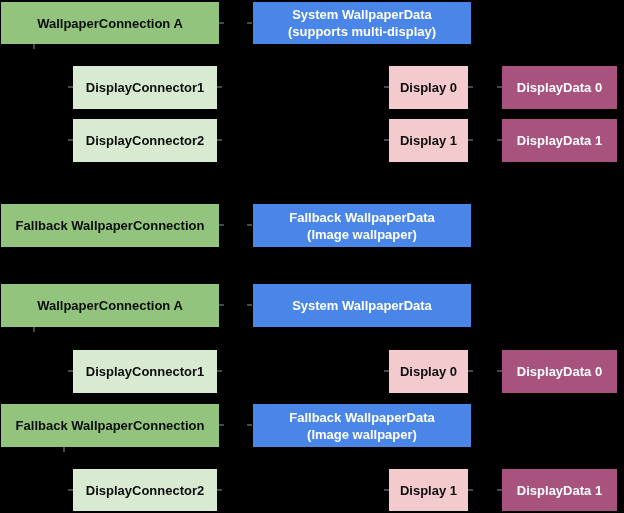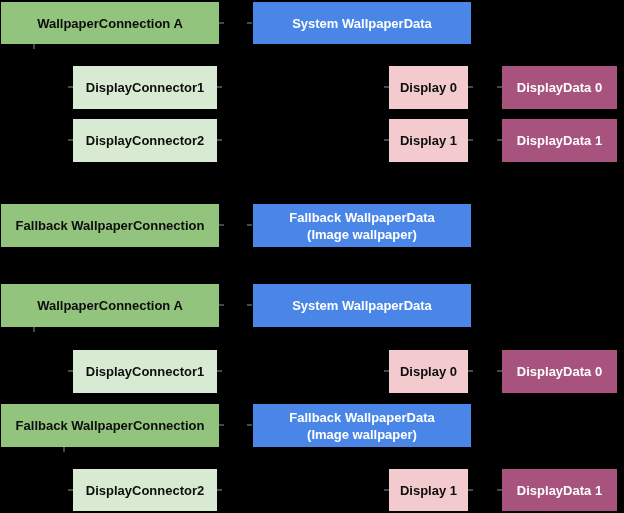--- a/index.html
+++ b/index.html
@@ -53,20 +53,21 @@
 </head>
 <body>
 
 <div class="canvas" style="background-color: rgb(0, 0, 0);">
 
   <div class="node" id="n-s1-conn" style="background-color: rgb(147, 196, 125); color: rgb(13, 13, 13);">
     <span>WallpaperConnection A</span>
   </div>
   <div class="node" id="n-s1-data" style="background-color: rgb(74, 134, 232); color: rgb(255, 255, 255);">
     <span>System WallpaperData</span>
+    <span>(supports multi-display)</span>
   </div>
 
   <div class="node" id="n-s1-dc1" style="background-color: rgb(217, 234, 211); color: rgb(13, 13, 13);">
     <span>DisplayConnector1</span>
   </div>
   <div class="node" id="n-s1-d0" style="background-color: rgb(243, 202, 205); color: rgb(13, 13, 13);">
     <span>Display 0</span>
   </div>
   <div class="node" id="n-s1-dd0" style="background-color: rgb(168, 83, 125); color: rgb(255, 255, 255);">
     <span>DisplayData 0</span>

